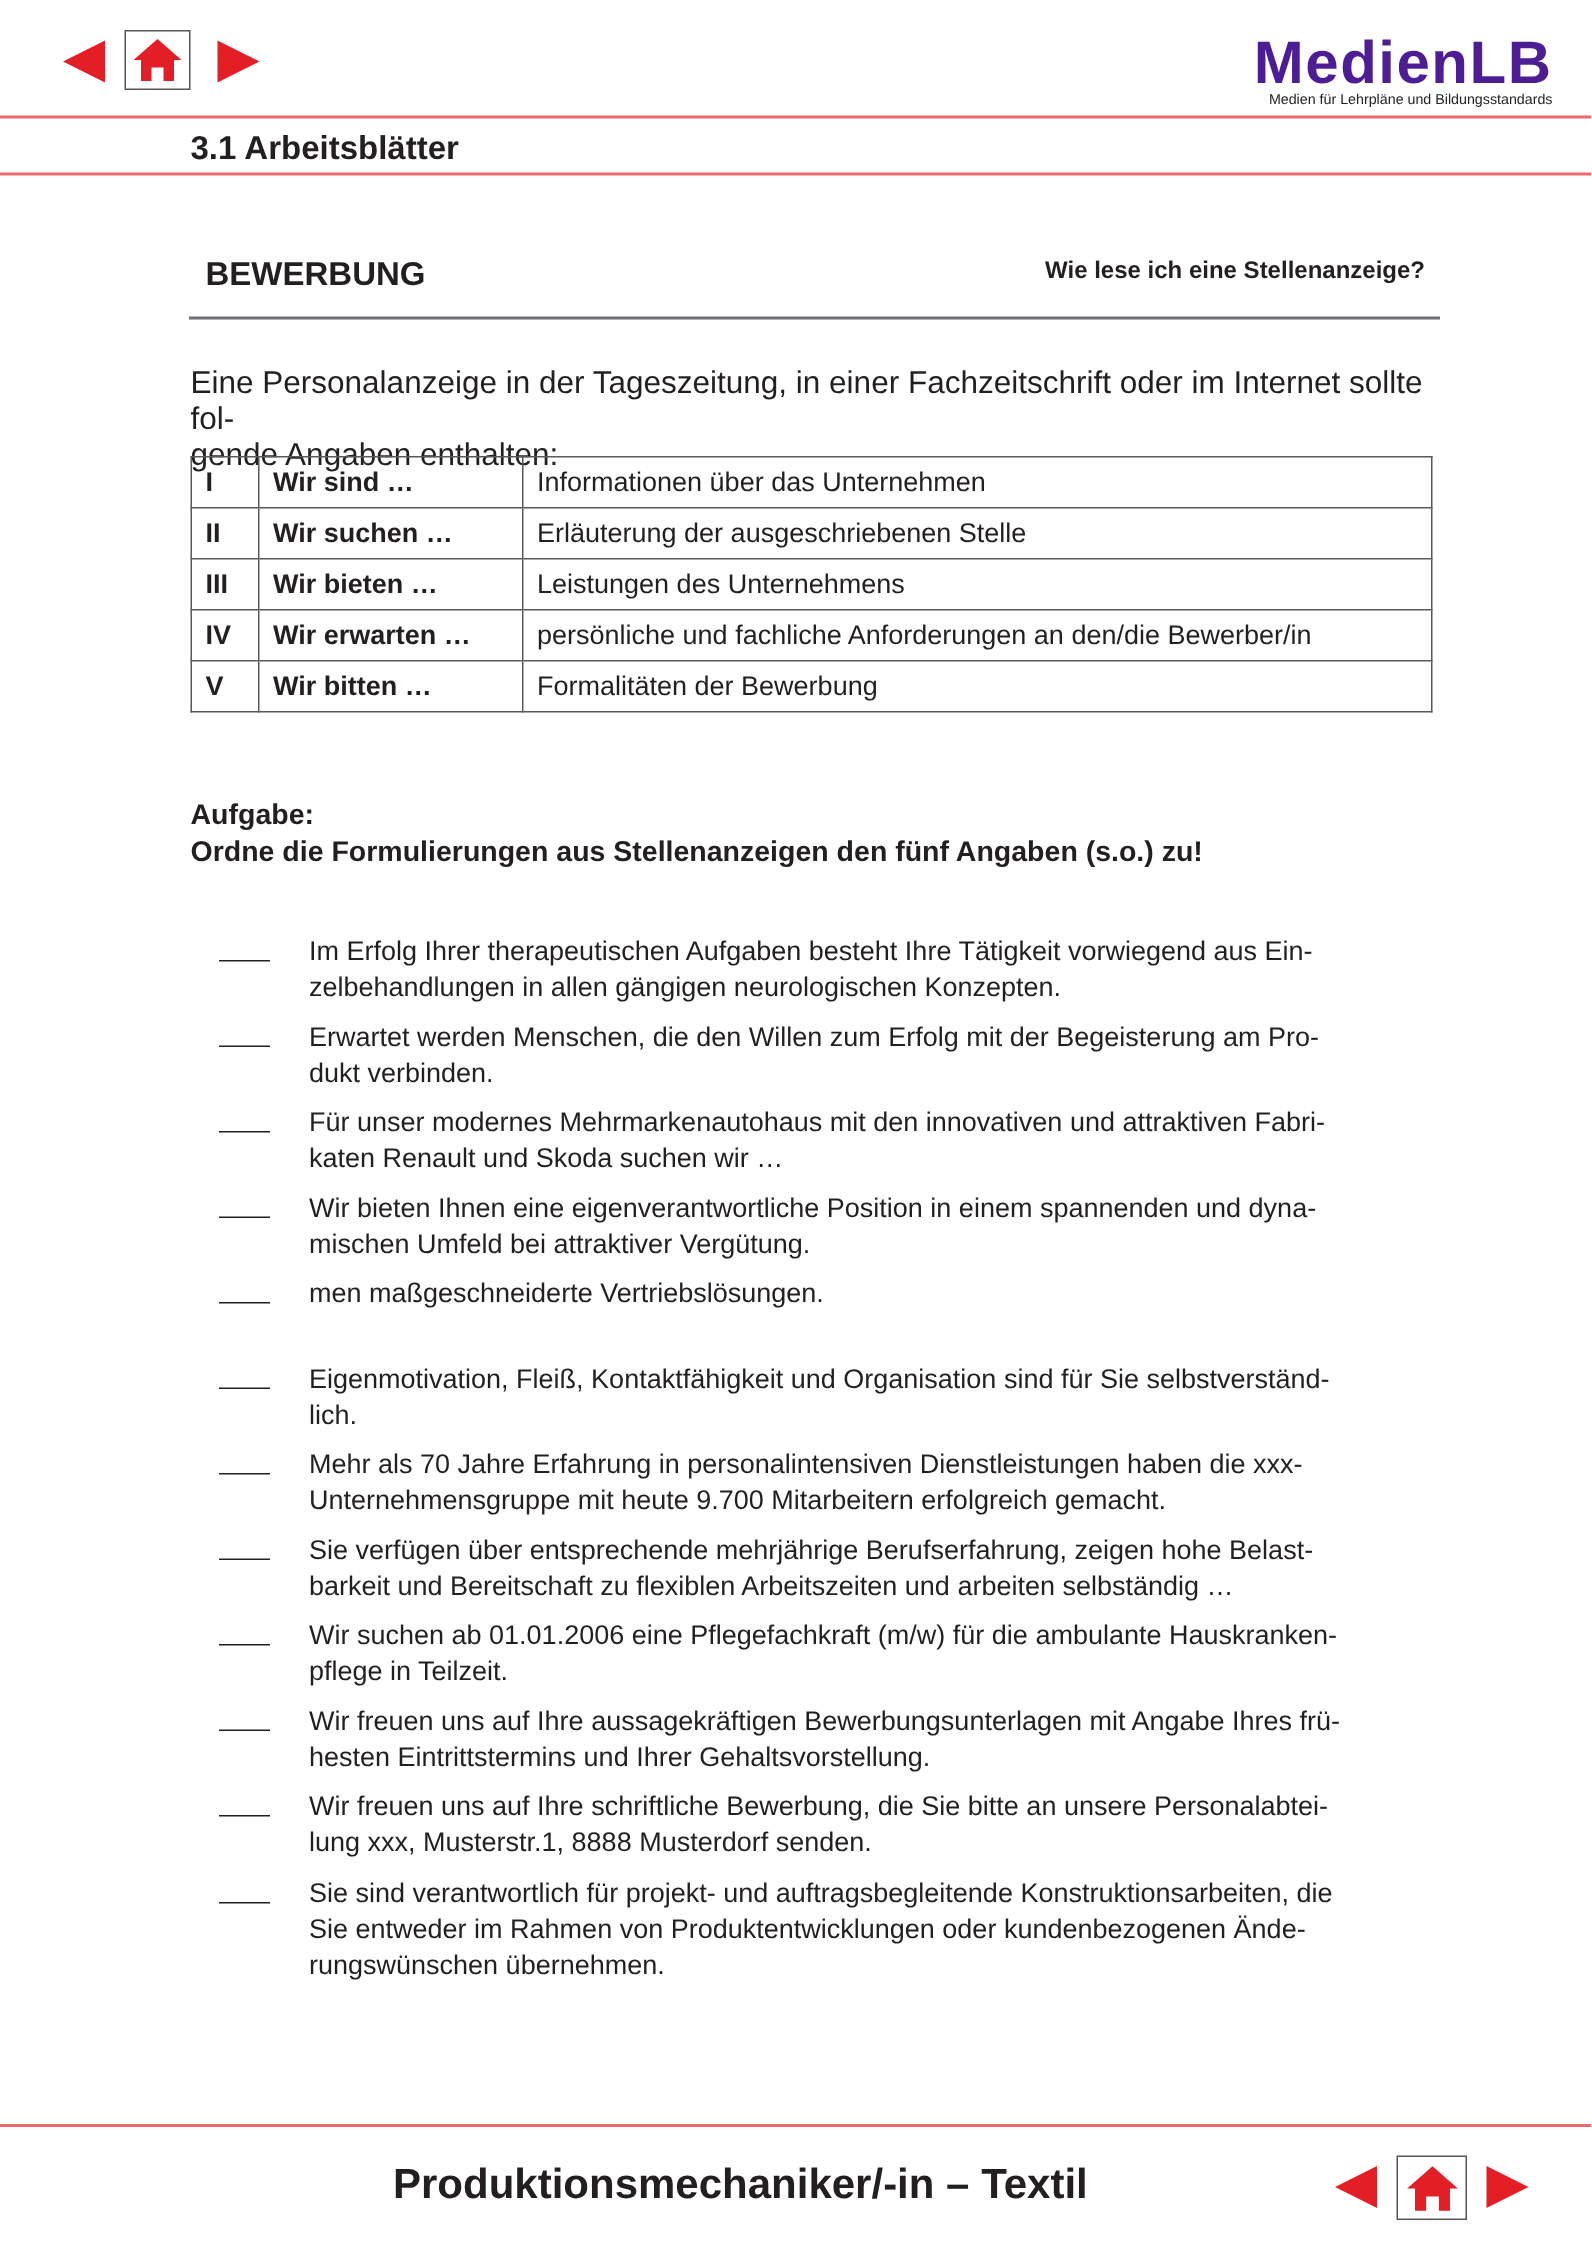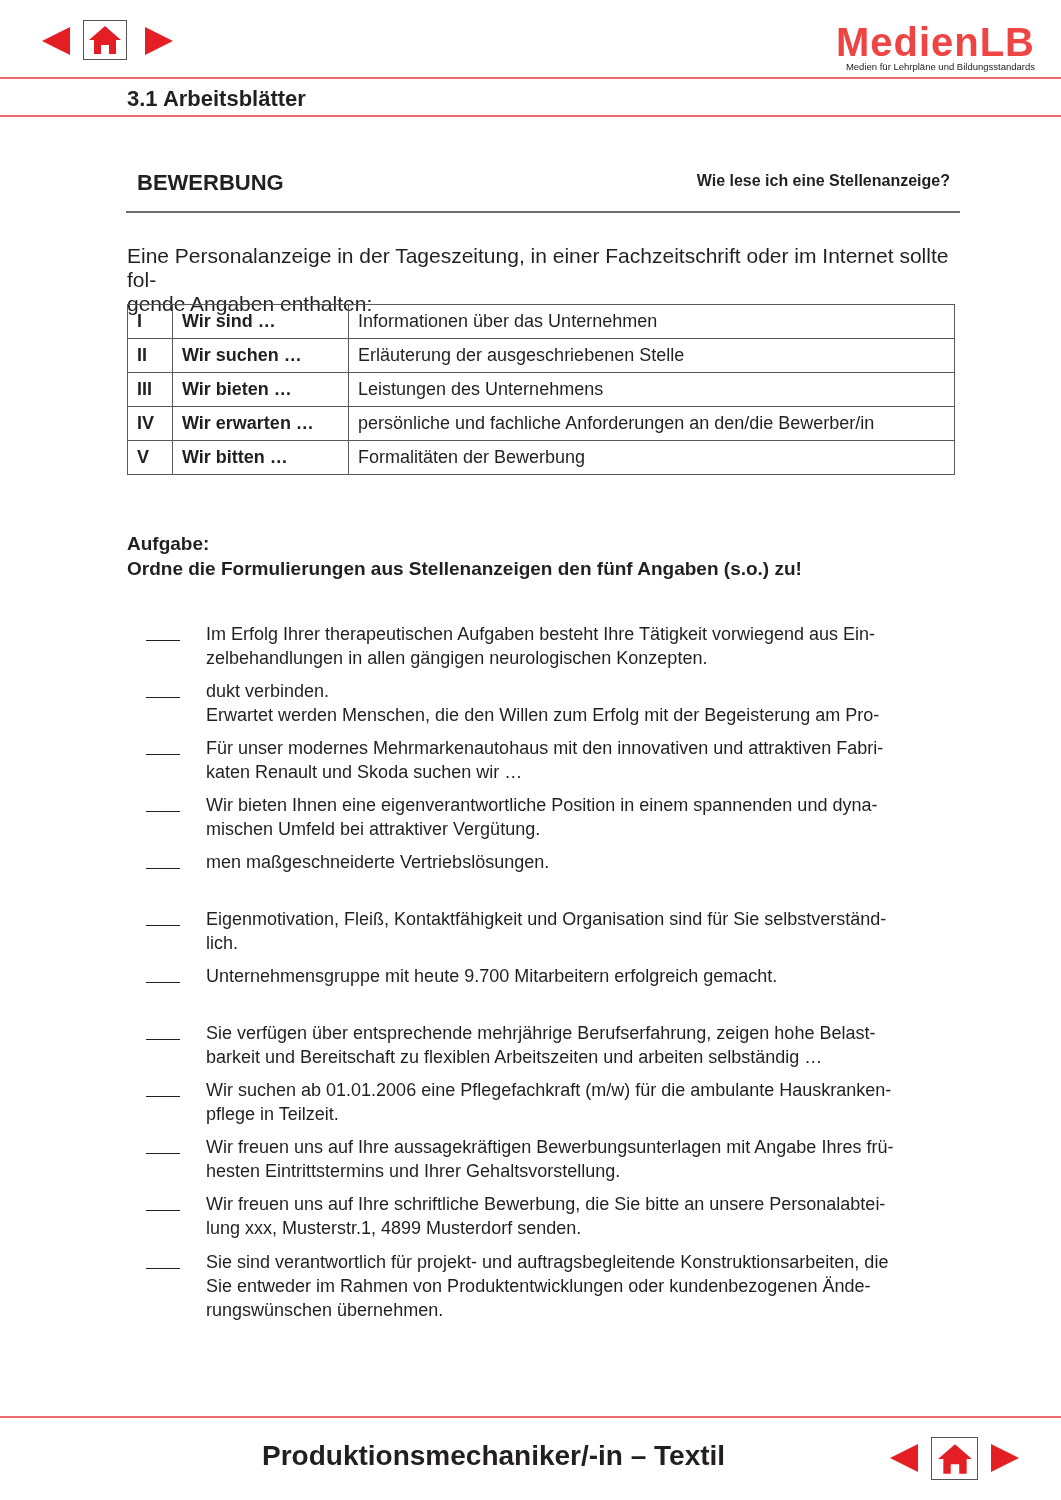--- a/index.html
+++ b/index.html
@@ -5,21 +5,21 @@
   html, body { margin: 0; padding: 0; background: #ffffff; }
   body { width: 1061px; height: 1500px; position: relative; overflow: hidden;
          font-family: "Liberation Sans", sans-serif; color: #231f20; }
   .abs { position: absolute; }
 
   
   .nav-arrow-left { width: 0; height: 0; border-top: 14px solid transparent; border-bottom: 14px solid transparent; border-right: 28px solid #e31e24; cursor: pointer; }
   .nav-arrow-right { width: 0; height: 0; border-top: 14px solid transparent; border-bottom: 14px solid transparent; border-left: 28px solid #e31e24; cursor: pointer; }
   .home-btn { width: 44px; height: 40px; border: 1.5px solid #555; box-sizing: border-box; background: #fff; cursor: pointer; display:flex; align-items:center; justify-content:center; }
 
-  .logo { font-family: "Liberation Sans", sans-serif; font-weight: 900; font-size: 40px; letter-spacing: 1px; line-height: 1; color: #ef4444; }
+  .logo { font-family: "Liberation Sans", sans-serif; font-weight: 900; font-size: 40px; letter-spacing: 1px; line-height: 1; color: #4c1d95; }
   .logo-sub { font-size: 9.5px; color: #222; white-space: nowrap; }
 
   .rule-red { height: 1.5px; background: #ec6a6c; left: 0; right: 0; }
   .section-title { font-weight: bold; font-size: 22px; }
 
   .title-left { font-weight: bold; font-size: 22px; }
   .title-right { font-weight: bold; font-size: 16px; text-align: right; }
   .rule-grey { height: 2px; background: #6d6e71; }
 
   .intro { font-size: 21px; line-height: 24px; }
@@ -103,22 +103,22 @@
 <div class="item" style="top:622px;">
   <span class="blank"></span>
   <div class="txt">
       <div>Im Erfolg Ihrer therapeutischen Aufgaben besteht Ihre Tätigkeit vorwiegend aus Ein-</div>
       <div>zelbehandlungen in allen gängigen neurologischen Konzepten.</div>
     </div>
 </div>
 <div class="item" style="top:679px;">
   <span class="blank"></span>
   <div class="txt">
+      <div>Erwartet werden Menschen, die den Willen zum Erfolg mit der Begeisterung am Pro-</div>
       <div>dukt verbinden.</div>
-      <div>Erwartet werden Menschen, die den Willen zum Erfolg mit der Begeisterung am Pro-</div>
     </div>
 </div>
 <div class="item" style="top:736px;">
   <span class="blank"></span>
   <div class="txt">
       <div>Für unser modernes Mehrmarkenautohaus mit den innovativen und attraktiven Fabri-</div>
       <div>katen Renault und Skoda suchen wir …</div>
     </div>
 </div>
 <div class="item" style="top:793px;">
@@ -137,20 +137,21 @@
 <div class="item" style="top:907px;">
   <span class="blank"></span>
   <div class="txt">
       <div>Eigenmotivation, Fleiß, Kontaktfähigkeit und Organisation sind für Sie selbstverständ-</div>
       <div>lich.</div>
     </div>
 </div>
 <div class="item" style="top:964px;">
   <span class="blank"></span>
   <div class="txt">
+      <div>Mehr als 70 Jahre Erfahrung in personalintensiven Dienstleistungen haben die xxx-</div>
       <div>Unternehmensgruppe mit heute 9.700 Mitarbeitern erfolgreich gemacht.</div>
     </div>
 </div>
 <div class="item" style="top:1021px;">
   <span class="blank"></span>
   <div class="txt">
       <div>Sie verfügen über entsprechende mehrjährige Berufserfahrung, zeigen hohe Belast-</div>
       <div>barkeit und Bereitschaft zu flexiblen Arbeitszeiten und arbeiten selbständig …</div>
     </div>
 </div>
@@ -165,21 +166,21 @@
   <span class="blank"></span>
   <div class="txt">
       <div>Wir freuen uns auf Ihre aussagekräftigen Bewerbungsunterlagen mit Angabe Ihres frü-</div>
       <div>hesten Eintrittstermins und Ihrer Gehaltsvorstellung.</div>
     </div>
 </div>
 <div class="item" style="top:1192px;">
   <span class="blank"></span>
   <div class="txt">
       <div>Wir freuen uns auf Ihre schriftliche Bewerbung, die Sie bitte an unsere Personalabtei-</div>
-      <div>lung xxx, Musterstr.1, 4899 Musterdorf senden.</div>
+      <div>lung xxx, Musterstr.1, 8888 Musterdorf senden.</div>
     </div>
 </div>
 <div class="item" style="top:1250px;">
   <span class="blank"></span>
   <div class="txt">
       <div>Sie sind verantwortlich für projekt- und auftragsbegleitende Konstruktionsarbeiten, die</div>
       <div>Sie entweder im Rahmen von Produktentwicklungen oder kundenbezogenen Ände-</div>
       <div>rungswünschen übernehmen.</div>
     </div>
 </div>

